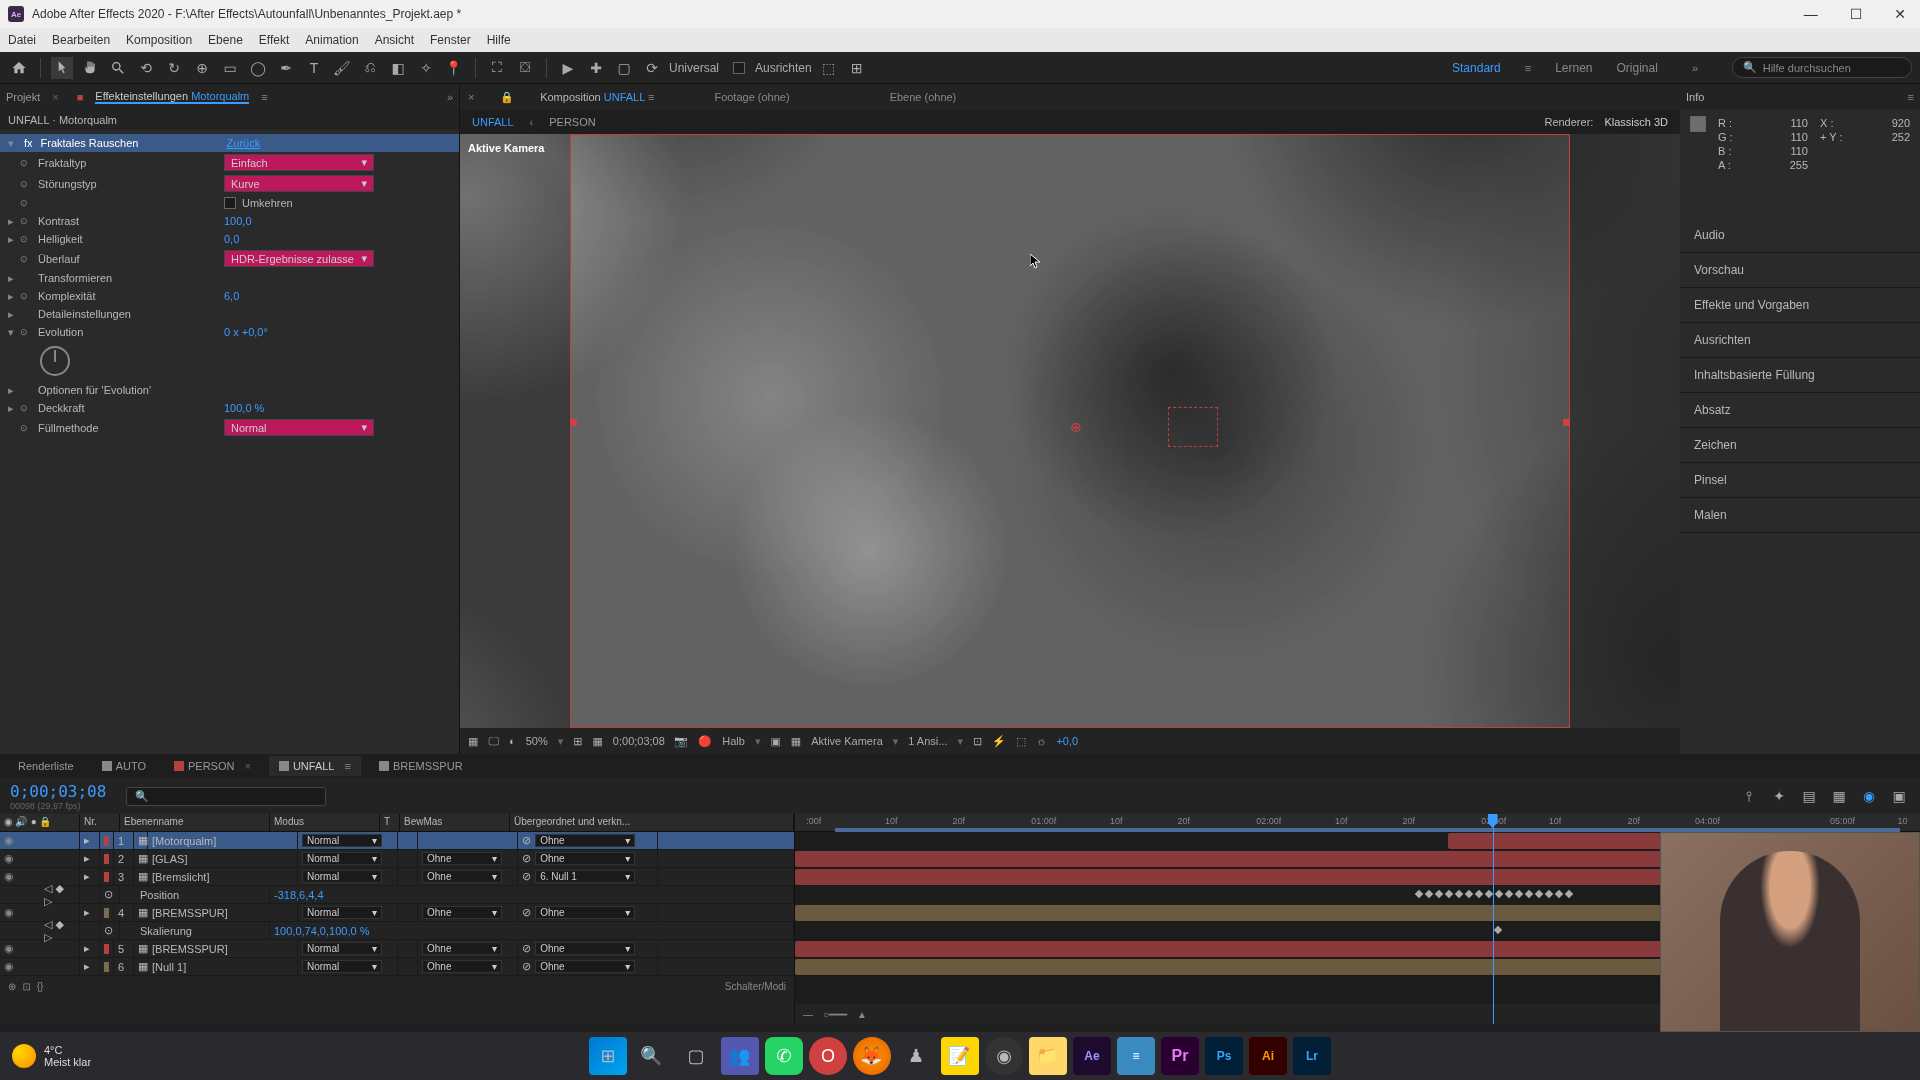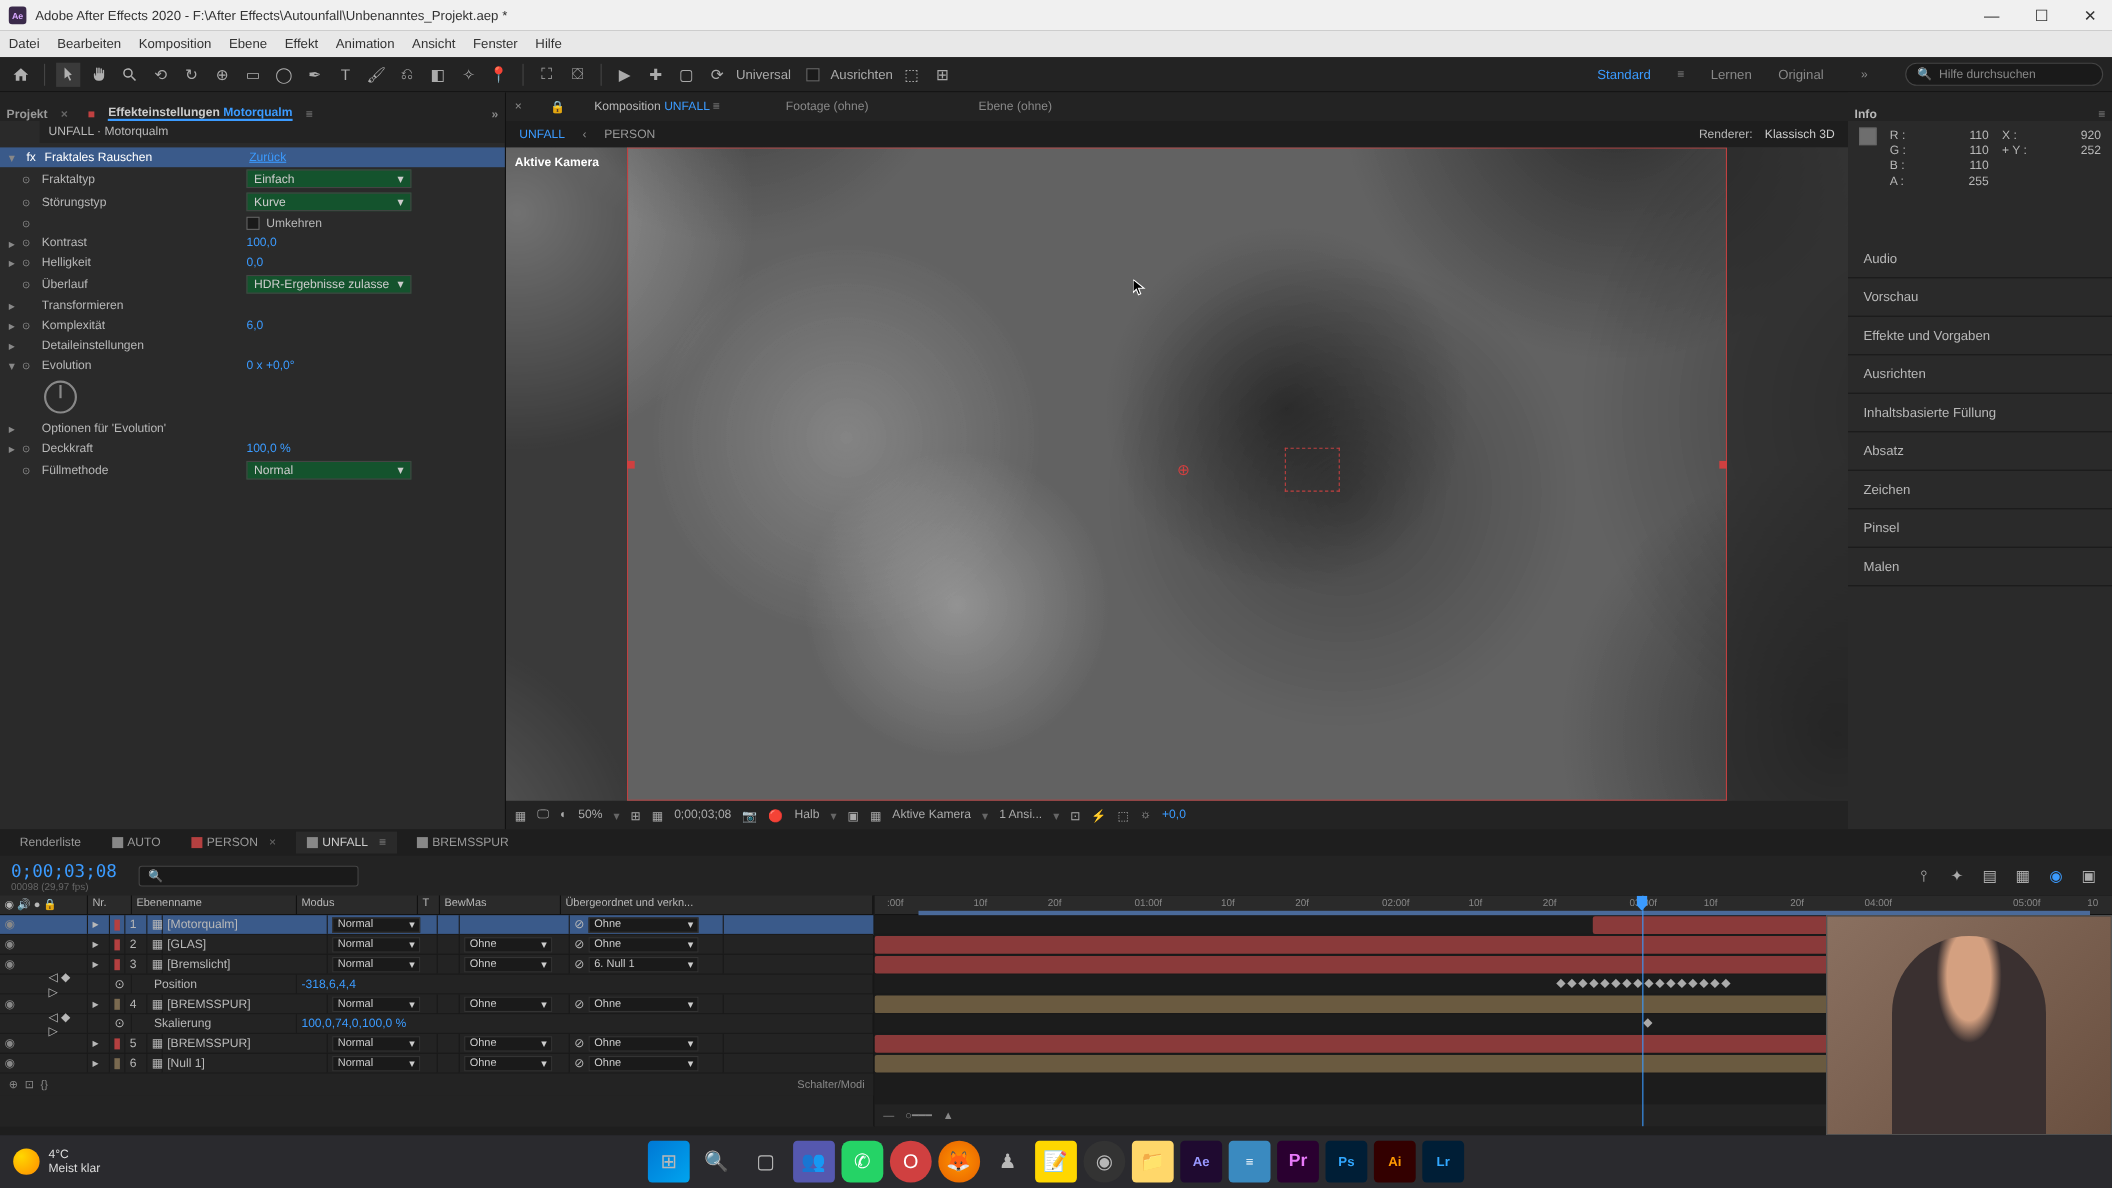--- a/index.html
+++ b/index.html
@@ -14,33 +14,33 @@
 .toolbar { background: #232323; height: 32px; display: flex; align-items: center; padding: 0 8px; gap: 6px; border-bottom: 1px solid #111; }
 .tool-icon { width: 22px; height: 22px; display: flex; align-items: center; justify-content: center; cursor: pointer; color: #aaa; font-size: 14px; }
 .tool-icon svg { width: 16px; height: 16px; fill: #b0b0b0; }
 .tool-sep { width: 1px; height: 20px; background: #444; margin: 0 4px; }
 .workspace-tabs { margin-left: auto; display: flex; gap: 24px; align-items: center; }
 .ws-tab { color: #3b9bff; font-size: 12px; cursor: pointer; }
 .ws-tab.dim { color: #888; }
 .search-box { background: #1a1a1a; border: 1px solid #444; border-radius: 12px; padding: 3px 10px; color: #888; font-size: 11px; width: 180px; display: flex; align-items: center; gap: 6px; }
 .panels { display: flex; height: 670px; }
 .left-panel { width: 460px; background: #2a2a2a; display: flex; flex-direction: column; border-right: 1px solid #111; }
-.panel-tabs { height: 26px; display: flex; align-items: flex-end; background: #232323; padding: 0 6px; font-size: 11px; gap: 12px; font-weight: bold; }
+.panel-tabs { height: 26px; display: flex; align-items: center; background: #232323; padding: 0 6px; font-size: 11px; gap: 12px; }
 .panel-tab { color: #999; cursor: pointer; }
 .panel-tab.active { color: #ccc; border-bottom: 2px solid #3b9bff; }
-.panel-subtitle { padding: 4px 8px; background: #232323; font-size: 11px; margin-left: 36px; }
+.panel-subtitle { padding: 4px 8px; background: #232323; font-size: 11px; }
 .effect-controls { flex: 1; overflow: auto; padding: 4px 0; }
 .effect-row { display: flex; align-items: center; padding: 2px 8px; font-size: 11px; min-height: 18px; }
 .effect-row.selected { background: #3a5a8a; color: #fff; }
 .effect-twirl { width: 12px; cursor: pointer; color: #888; }
 .effect-stopwatch { width: 14px; font-size: 9px; color: #888; }
 .effect-label { flex: 0 0 190px; padding-left: 4px; }
 .effect-value { color: #3b9bff; cursor: pointer; }
 .effect-link { color: #3b9bff; text-decoration: underline; cursor: pointer; }
-.effect-dropdown { background: #14532d; border: 1px solid #444; color: #ccc; padding: 1px 6px; font-size: 11px; width: 150px; display: flex; justify-content: space-between; align-items: center; cursor: pointer; }
+.effect-dropdown { background: #be185d; border: 1px solid #444; color: #ccc; padding: 1px 6px; font-size: 11px; width: 150px; display: flex; justify-content: space-between; align-items: center; cursor: pointer; }
 .effect-checkbox { width: 12px; height: 12px; border: 1px solid #666; background: #1a1a1a; margin-right: 6px; }
 .rotation-dial { width: 30px; height: 30px; border: 2px solid #888; border-radius: 50%; position: relative; margin-left: 32px; }
 .rotation-dial::after { content: ''; position: absolute; top: 2px; left: 50%; width: 2px; height: 12px; background: #888; transform: translateX(-50%); }
 .center-panel { flex: 1; background: #232323; display: flex; flex-direction: column; }
 .comp-tabs { height: 26px; display: flex; align-items: center; padding: 0 8px; gap: 20px; font-size: 11px; background: #232323; }
 .comp-breadcrumb { height: 24px; display: flex; align-items: center; padding: 0 12px; gap: 16px; font-size: 11px; background: #1e1e1e; justify-content: space-between; }
 .breadcrumb-left { display: flex; gap: 16px; align-items: center; }
 .bc-item { color: #3b9bff; cursor: pointer; }
 .bc-item.dim { color: #999; }
 .viewer { flex: 1; background: #3a3a3a; position: relative; display: flex; align-items: center; justify-content: center; overflow: hidden; }

